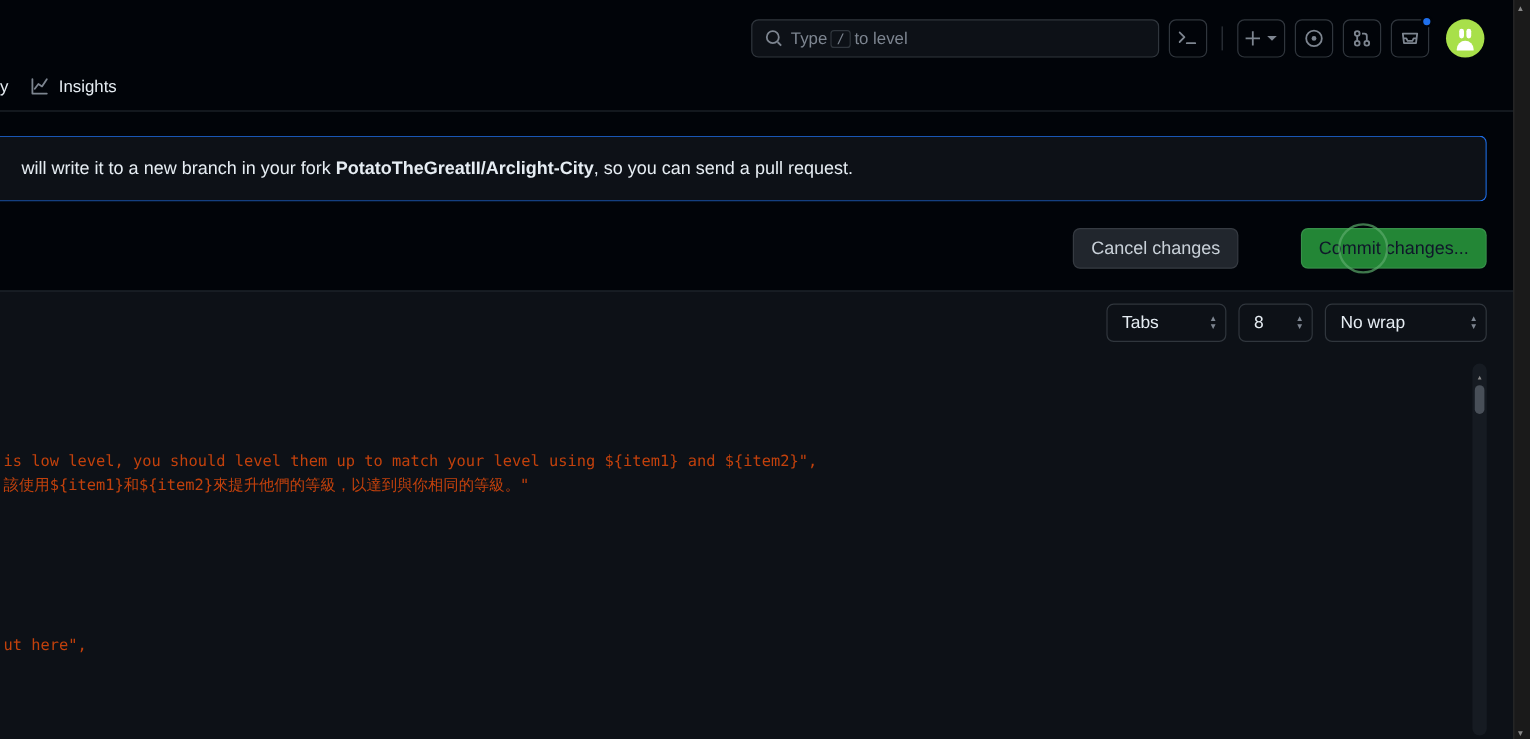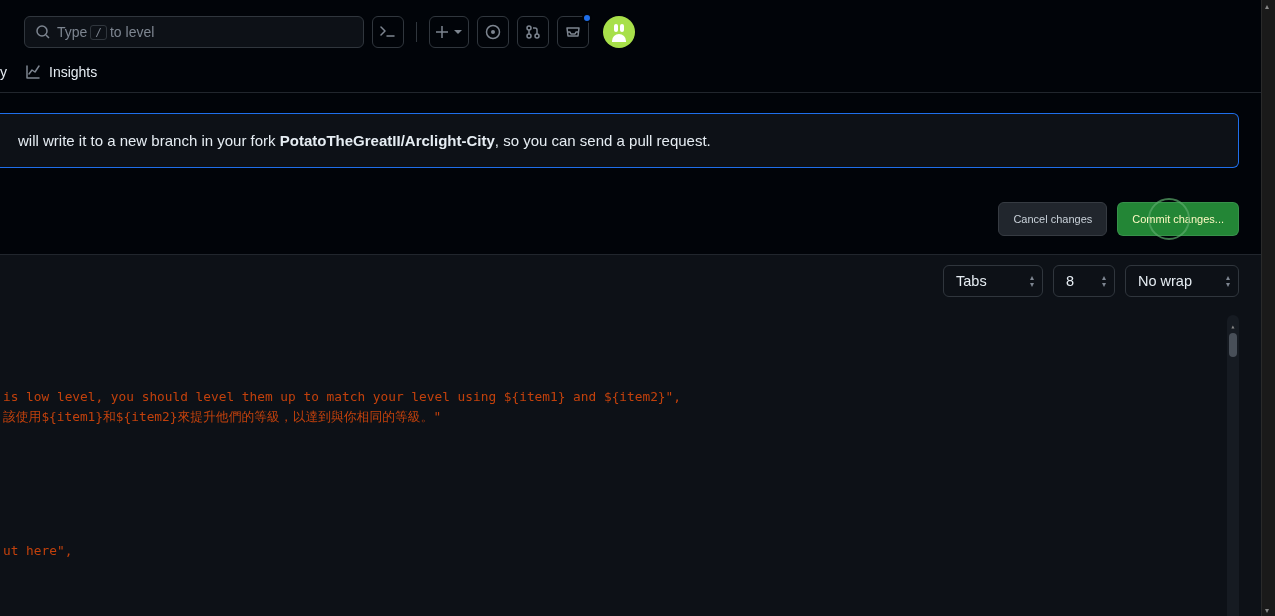--- a/index.html
+++ b/index.html
@@ -35,20 +35,21 @@
       bottom: 2px;
       left: 3px;
       width: 8px;
       height: 8px;
       color: #888;
       font-size: 8px;
     }
     .header {
       display: flex;
       align-items: center;
+      justify-content: flex-end;
       padding: 16px 24px;
       gap: 8px;
     }
     .search-box {
       display: flex;
       align-items: center;
       background: #0d1117;
       border: 1px solid #30363d;
       border-radius: 6px;
       height: 32px;
@@ -143,57 +144,58 @@
       color: #e6edf3;
       font-size: 14px;
       cursor: pointer;
     }
     .nav-tab-partial {
       color: #e6edf3;
       font-size: 14px;
       padding-left: 0;
     }
     .info-banner {
-      margin: 20px 0 16px 0;
+      margin: 20px 0 4px 0;
       padding: 18px 18px;
       border: 1px solid #1f6feb;
       border-left: none;
       border-radius: 0 6px 6px 0;
       background: #0d1117;
       color: #e6edf3;
       font-size: 15px;
       margin-right: 22px;
     }
     .info-banner strong { font-weight: 600; }
     .action-bar {
       display: flex;
       justify-content: flex-end;
       gap: 10px;
       padding: 18px 22px 18px 0;
     }
     .btn {
       height: 34px;
       padding: 0 14px;
       border-radius: 6px;
-      font-size: 11px;
+      font-size: 15px;
       font-weight: 500;
       cursor: pointer;
       display: flex;
       align-items: center;
     }
     .btn-secondary {
       background: #21262d;
       color: #c9d1d9;
       border: 1px solid #363b42;
     }
     .btn-primary {
       background: #238636;
-      color: #fef9c3;
+      color: #0f172a;
       border: 1px solid rgba(240,246,252,0.1);
       position: relative;
+      margin-left: 42px;
     }
     .focus-ring {
       position: absolute;
       width: 42px;
       height: 42px;
       border: 2px solid #5aaa6a;
       border-radius: 50%;
       left: 30px;
       top: -5px;
       pointer-events: none;
@@ -357,21 +359,21 @@
 
   <div class="editor-toolbar">
     <div class="select" style="width:100px">
       <span>Tabs</span>
       <span class="select-arrows"></span>
     </div>
     <div class="select" style="width:62px">
       <span>8</span>
       <span class="select-arrows"></span>
     </div>
-    <div class="select" style="width:114px">
+    <div class="select" style="width:135px">
       <span>No wrap</span>
       <span class="select-arrows"></span>
     </div>
   </div>
 
   <div class="editor-area">
     <div style="height:60px"></div>
     <div class="code-line">is low level, you should level them up to match your level using ${item1} and ${item2}",</div>
     <div class="code-line">該使用${item1}和${item2}來提升他們的等級，以達到與你相同的等級。"</div>
     <div style="height:114px"></div>

